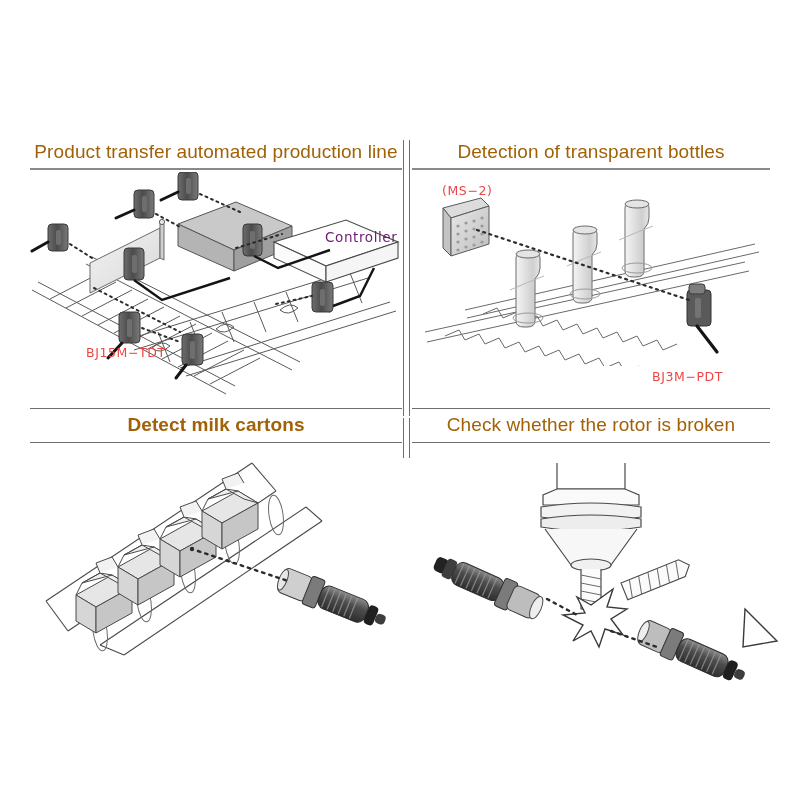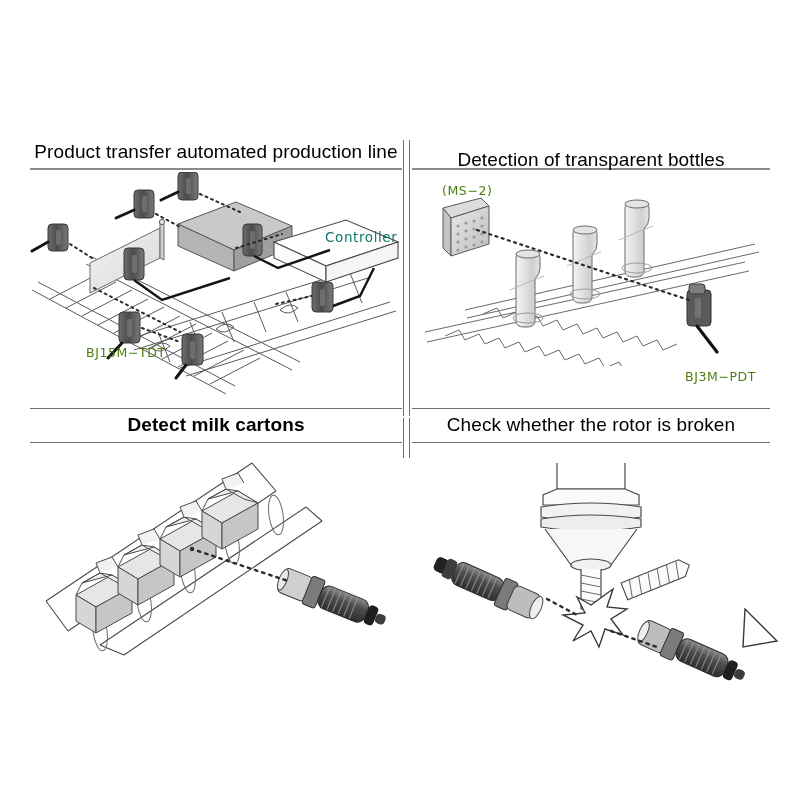--- a/index.html
+++ b/index.html
@@ -5,27 +5,27 @@
   html,body{margin:0;padding:0;background:#ffffff;}
   body{width:800px;height:800px;font-family:"Liberation Sans",sans-serif;color:#1a1a1a;}
   .page{position:relative;width:800px;height:800px;overflow:hidden;background:#fff;}
 
   
   .hrule{position:absolute;height:0;border-top:2px solid #8a8a8a;}
   .hrule.thin{border-top:1px solid #6e6e6e;}
   .vrule{position:absolute;width:0;border-left:1px solid #6e6e6e;}
 
   
-  .panel-title{position:absolute;font-size:19px;line-height:24px;color:#000000;
+  .panel-title{position:absolute;font-size:19px;line-height:24px;color:#a16207;
                text-align:center;white-space:nowrap;letter-spacing:.1px;}
 
   
-  .art-label{position:absolute;font-size:12.5px;color:#4d7c0f;white-space:nowrap;
+  .art-label{position:absolute;font-size:12.5px;color:#ef4444;white-space:nowrap;
              font-family:"DejaVu Sans",sans-serif;letter-spacing:.6px;}
-  .art-label.big{font-size:13.5px;color:#0f766e;}
+  .art-label.big{font-size:13.5px;color:#701a75;}
 
   svg{display:block;}
   .art{position:absolute;}
 </style>
 </head>
 <body>
 
 <div class="page">
 
   <div class="hrule" style="left:30px;top:168px;width:372px;"></div>
@@ -35,21 +35,21 @@
   <div class="hrule thin" style="left:412px;top:408px;width:358px;"></div>
   <div class="hrule thin" style="left:30px;top:442px;width:372px;"></div>
   <div class="hrule thin" style="left:412px;top:442px;width:358px;"></div>
 
   <div class="vrule" style="left:403px;top:140px;height:276px;"></div>
   <div class="vrule" style="left:409px;top:140px;height:276px;"></div>
   <div class="vrule" style="left:403px;top:418px;height:40px;"></div>
   <div class="vrule" style="left:409px;top:418px;height:40px;"></div>
 
   <div class="panel-title" style="left:30px;top:140px;width:372px;">Product transfer automated production line</div>
-  <div class="panel-title" style="left:412px;top:140px;width:358px;margin-top:8px;">Detection of transparent bottles</div>
+  <div class="panel-title" style="left:412px;top:140px;width:358px;">Detection of transparent bottles</div>
   <div class="panel-title" style="left:30px;top:413px;width:372px;font-weight:bold;">Detect milk cartons</div>
   <div class="panel-title" style="left:412px;top:413px;width:358px;">Check whether the rotor is broken</div>
 
   <div class="art" style="left:30px;top:172px;">
   <svg width="372" height="225" viewBox="0 0 372 225">
     <defs>
       <linearGradient id="sensGrad" x1="0" y1="0" x2="1" y2="0">
         <stop offset="0%" stop-color="#6d6d6d"></stop>
             <stop offset="45%" stop-color="#4b4b4b"></stop>
         <stop offset="100%" stop-color="#7a7a7a"></stop>
@@ -258,21 +258,21 @@
       <path d="M272 140 L292 166" stroke="#141414" stroke-width="3.2" fill="none" stroke-linecap="round"></path>
     </g>
 
     <g stroke="#2b2b2b" stroke-width="2.2" stroke-dasharray="2 4.5" stroke-linecap="round" fill="none">
       <path d="M52 44 L264 114"></path>
     </g>
   </svg>
   </div>
 
   <span class="art-label" style="left:442px;top:183px;">(MS−2)</span>
-  <span class="art-label" style="left:685px;top:369px;">BJ3M−PDT</span>
+  <span class="art-label" style="left:652px;top:369px;">BJ3M−PDT</span>
 
   <div class="art" style="left:40px;top:455px;">
   <svg width="360" height="210" viewBox="0 0 360 210">
     <defs>
       <linearGradient id="cylGrad" x1="0" y1="0" x2="0" y2="1">
         <stop offset="0%" stop-color="#8b8b8b"></stop>
             <stop offset="40%" stop-color="#4d4d4d"></stop>
         <stop offset="100%" stop-color="#2e2e2e"></stop>
       </linearGradient>
     </defs>

